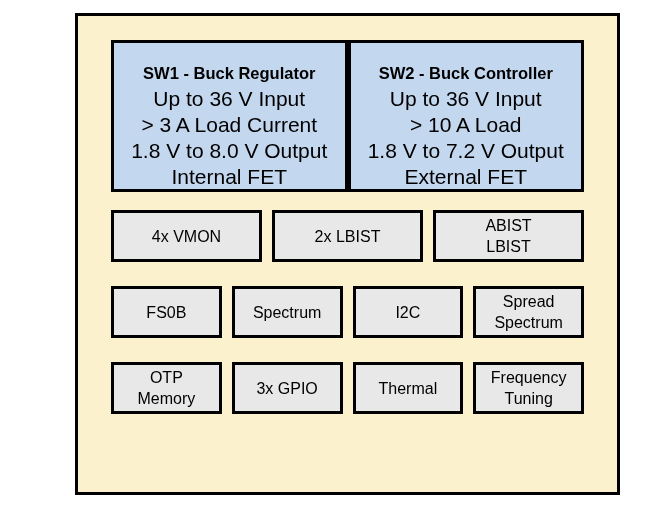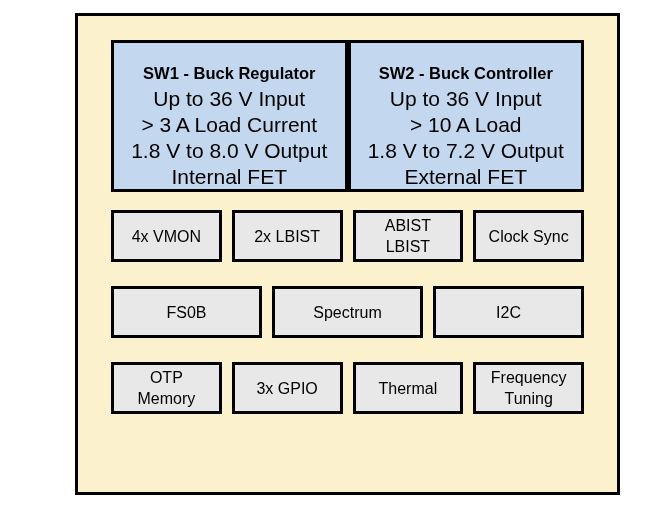--- a/index.html
+++ b/index.html
@@ -123,33 +123,34 @@
         <div class="feature-box">
           <div class="feature-line">4x VMON</div>
         </div>
         <div class="feature-box">
           <div class="feature-line">2x LBIST</div>
         </div>
         <div class="feature-box">
           <div class="feature-line">ABIST</div>
           <div class="feature-line">LBIST</div>
         </div>
-        <div class="feature-box">
-          <div class="feature-line">Clock Sync</div>
-        </div>
       </div>
       <div class="grid-row">
         <div class="feature-box">
           <div class="feature-line">FS0B</div>
         </div>
         <div class="feature-box">
           <div class="feature-line">Spectrum</div>
         </div>
         <div class="feature-box">
           <div class="feature-line">I2C</div>
+        </div>
+        <div class="feature-box">
+          <div class="feature-line">Spread</div>
+          <div class="feature-line">Spectrum</div>
         </div>
       </div>
       <div class="grid-row">
         <div class="feature-box">
           <div class="feature-line">OTP</div>
           <div class="feature-line">Memory</div>
         </div>
         <div class="feature-box">
           <div class="feature-line">3x GPIO</div>
         </div>

